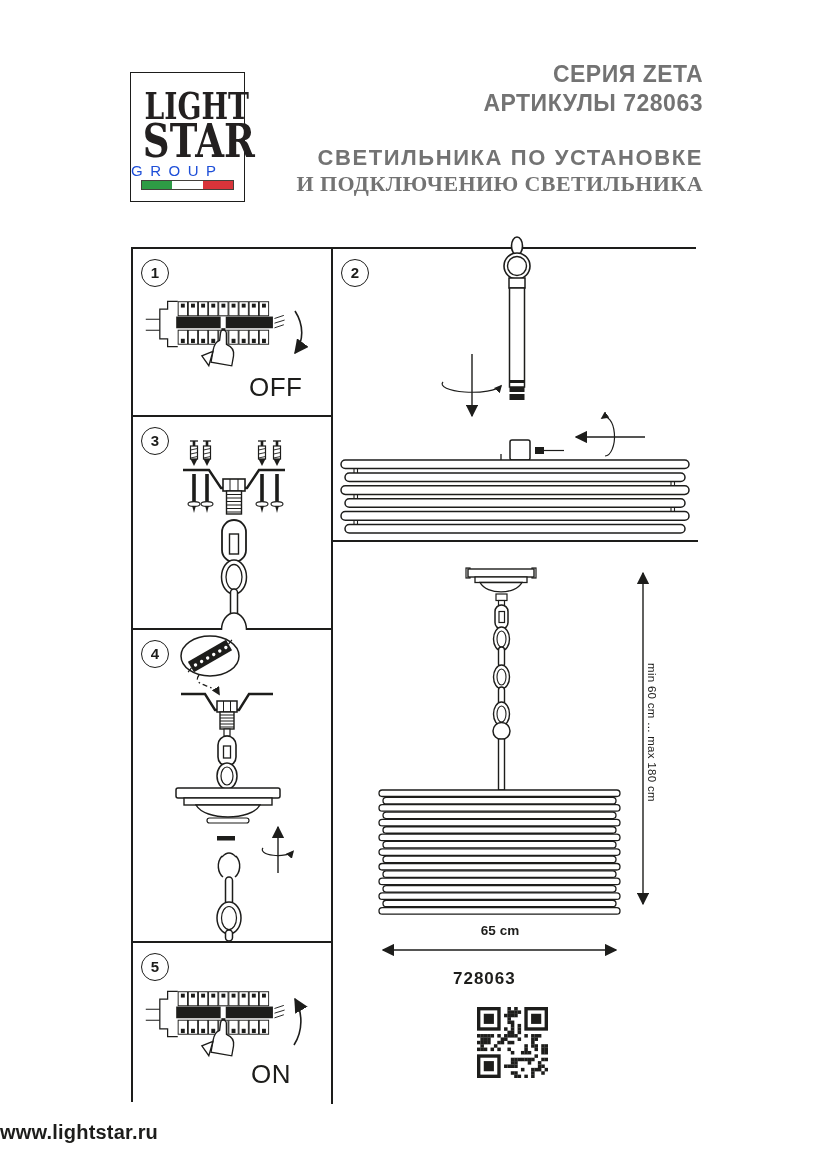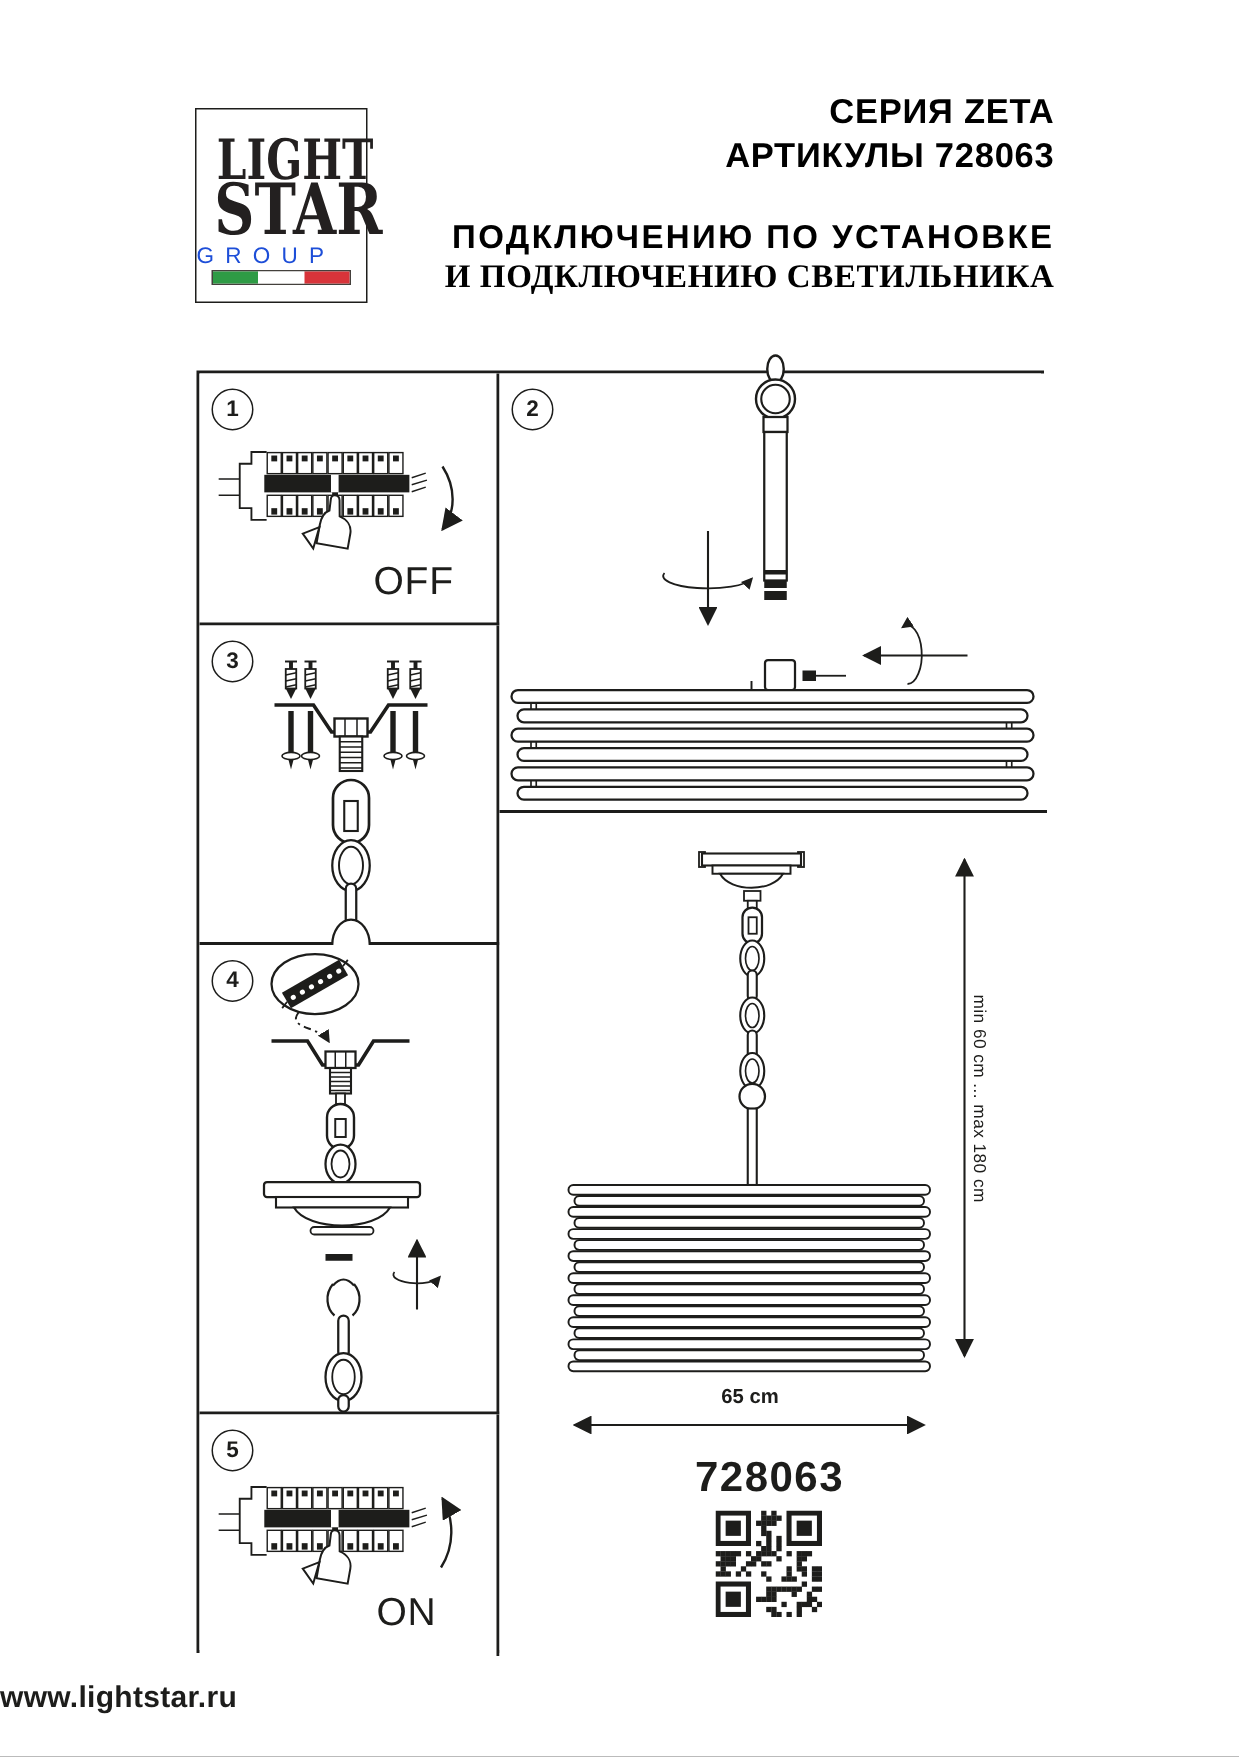--- a/index.html
+++ b/index.html
@@ -40,21 +40,21 @@
     position:absolute;left:10px;right:10px;top:107px;height:10px;
     border:1px solid #44403c;display:flex;
   }
   .logo-flag span{flex:1;}
   .flag-green{background:#2e9b45;}
   .flag-white{background:#ffffff;}
   .flag-red{background:#d8343a;}
 
   .titles{
     position:absolute;right:123px;top:61px;width:460px;text-align:right;
-    font-weight:bold;color:#000000;
+    font-weight:bold;color:#737373;
   }
   .t-series{font-size:23px;line-height:26px;letter-spacing:.5px;}
   .t-article{font-size:23px;line-height:26px;letter-spacing:.5px;margin-top:3px;}
   .t-instr1{font-size:22px;line-height:26px;letter-spacing:1.6px;margin-top:29px;}
   .t-instr2{font-size:22px;line-height:26px;letter-spacing:.4px;margin-top:0;font-family:Liberation Serif, serif;}
 
   
   .grid{
     position:absolute;left:131px;top:247px;width:565px;height:855px;
     border:2px solid var(--ink);
@@ -74,22 +74,22 @@
     border-radius:50%;font-size:15px;font-weight:bold;line-height:25px;
     text-align:center;background:#fff;z-index:3;
   }
   .sw-label{position:absolute;font-size:26px;font-weight:normal;letter-spacing:.5px;z-index:3;}
   .dim-v{
     position:absolute;left:646px;top:663px;height:150px;
     writing-mode:vertical-rl;font-size:11.5px;letter-spacing:.3px;white-space:nowrap;z-index:3;
   }
   .dim-h{position:absolute;left:455px;top:923px;width:90px;text-align:center;font-size:13.5px;z-index:3;font-weight:bold;}
   .big-article{
-    position:absolute;left:453px;top:969px;width:120px;text-align:center;
-    font-size:28px;font-weight:bold;letter-spacing:1px;z-index:3;
+    position:absolute;left:453px;top:969px;width:120px;
+    font-size:17px;font-weight:bold;letter-spacing:1px;z-index:3;
   }
   .qr{position:absolute;left:477px;top:1007px;width:71px;height:71px;z-index:3;}
   .footer{
     position:absolute;left:0;right:0;top:1121px;
     font-size:20px;font-weight:bold;letter-spacing:.2px;
   }
   .ln{stroke:var(--ink);fill:none;}
   .fw{fill:#fff;stroke:var(--ink);}
   .fk{fill:var(--ink);stroke:none;}
 </style>
@@ -158,21 +158,21 @@
     <div class="logo-flag">
       <span class="flag-green"></span>
       <span class="flag-white"></span>
       <span class="flag-red"></span>
     </div>
   </div>
 
   <div class="titles">
     <div class="t-series">СЕРИЯ ZETA</div>
     <div class="t-article">АРТИКУЛЫ 728063</div>
-    <div class="t-instr1">ПОДКЛЮЧЕНИЮ ПО УСТАНОВКЕ</div>
+    <div class="t-instr1">СВЕТИЛЬНИКА ПО УСТАНОВКЕ</div>
     <div class="t-instr2">И ПОДКЛЮЧЕНИЮ СВЕТИЛЬНИКА</div>
   </div>
 
   <div class="step-circle" style="left:141px;top:259px;">1</div>
   <div class="step-circle" style="left:341px;top:259px;">2</div>
   <div class="step-circle" style="left:141px;top:427px;">3</div>
   <div class="step-circle" style="left:141px;top:640px;">4</div>
   <div class="step-circle" style="left:141px;top:953px;">5</div>
 
   <div class="sw-label" style="left:249px;top:372px;">OFF</div>

